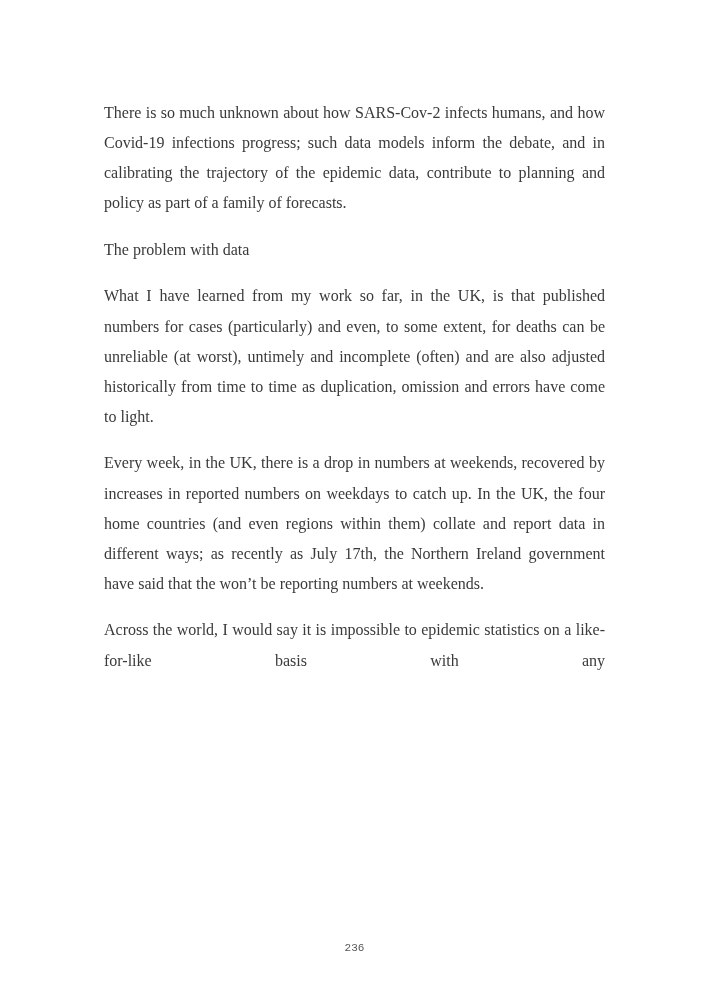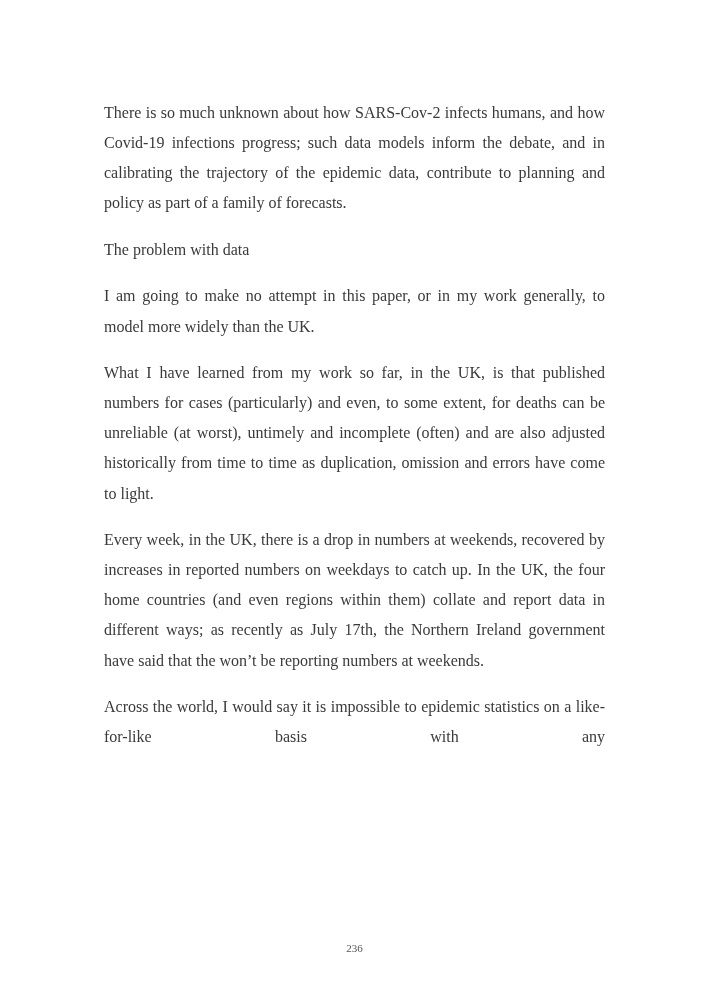--- a/index.html
+++ b/index.html
@@ -37,31 +37,30 @@
     }
     .content p.heading {
       text-align: center;
     }
     .page-number {
       position: absolute;
       left: 0;
       width: 709px;
       top: 942px;
       text-align: center;
-      font-family: Liberation Serif, serif;
+      font-family: Liberation Mono, monospace;
       font-size: 11px;
       color: #555555;
     }
   </style>
 </head>
 <body>
 
 <div class="page">
   <div class="content">
     <p>There is so much unknown about how SARS-Cov-2 infects humans, and how Covid-19 infections progress; such data models inform the debate, and in calibrating the trajectory of the epidemic data, contribute to planning and policy as part of a family of forecasts.</p>
     <p class="heading">The problem with data</p>
-    <p>I am going to make no attempt in this paper, or in my work generally, to model more widely than the UK.</p>
     <p>What I have learned from my work so far, in the UK, is that published numbers for cases (particularly) and even, to some extent, for deaths can be unreliable (at worst), untimely and incomplete (often) and are also adjusted historically from time to time as duplication, omission and errors have come to light.</p>
     <p>Every week, in the UK, there is a drop in numbers at weekends, recovered by increases in reported numbers on weekdays to catch up. In the UK, the four home countries (and even regions within them) collate and report data in different ways; as recently as July 17th, the Northern Ireland government have said that the won’t be reporting numbers at weekends.</p>
     <p style="text-align-last: justify;">Across the world, I would say it is impossible to epidemic statistics on a like-for-like basis with any</p>
   </div>
   <div class="page-number">236</div>
 </div>
 
 </body></html>

